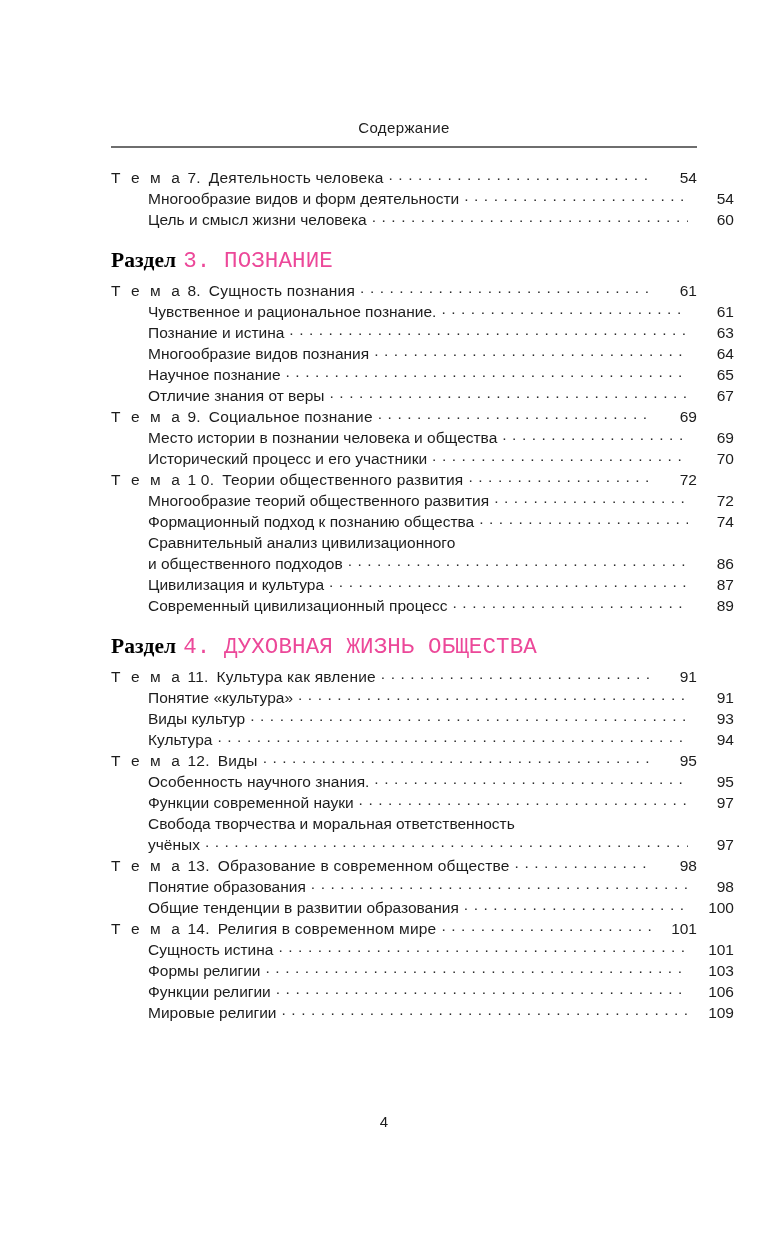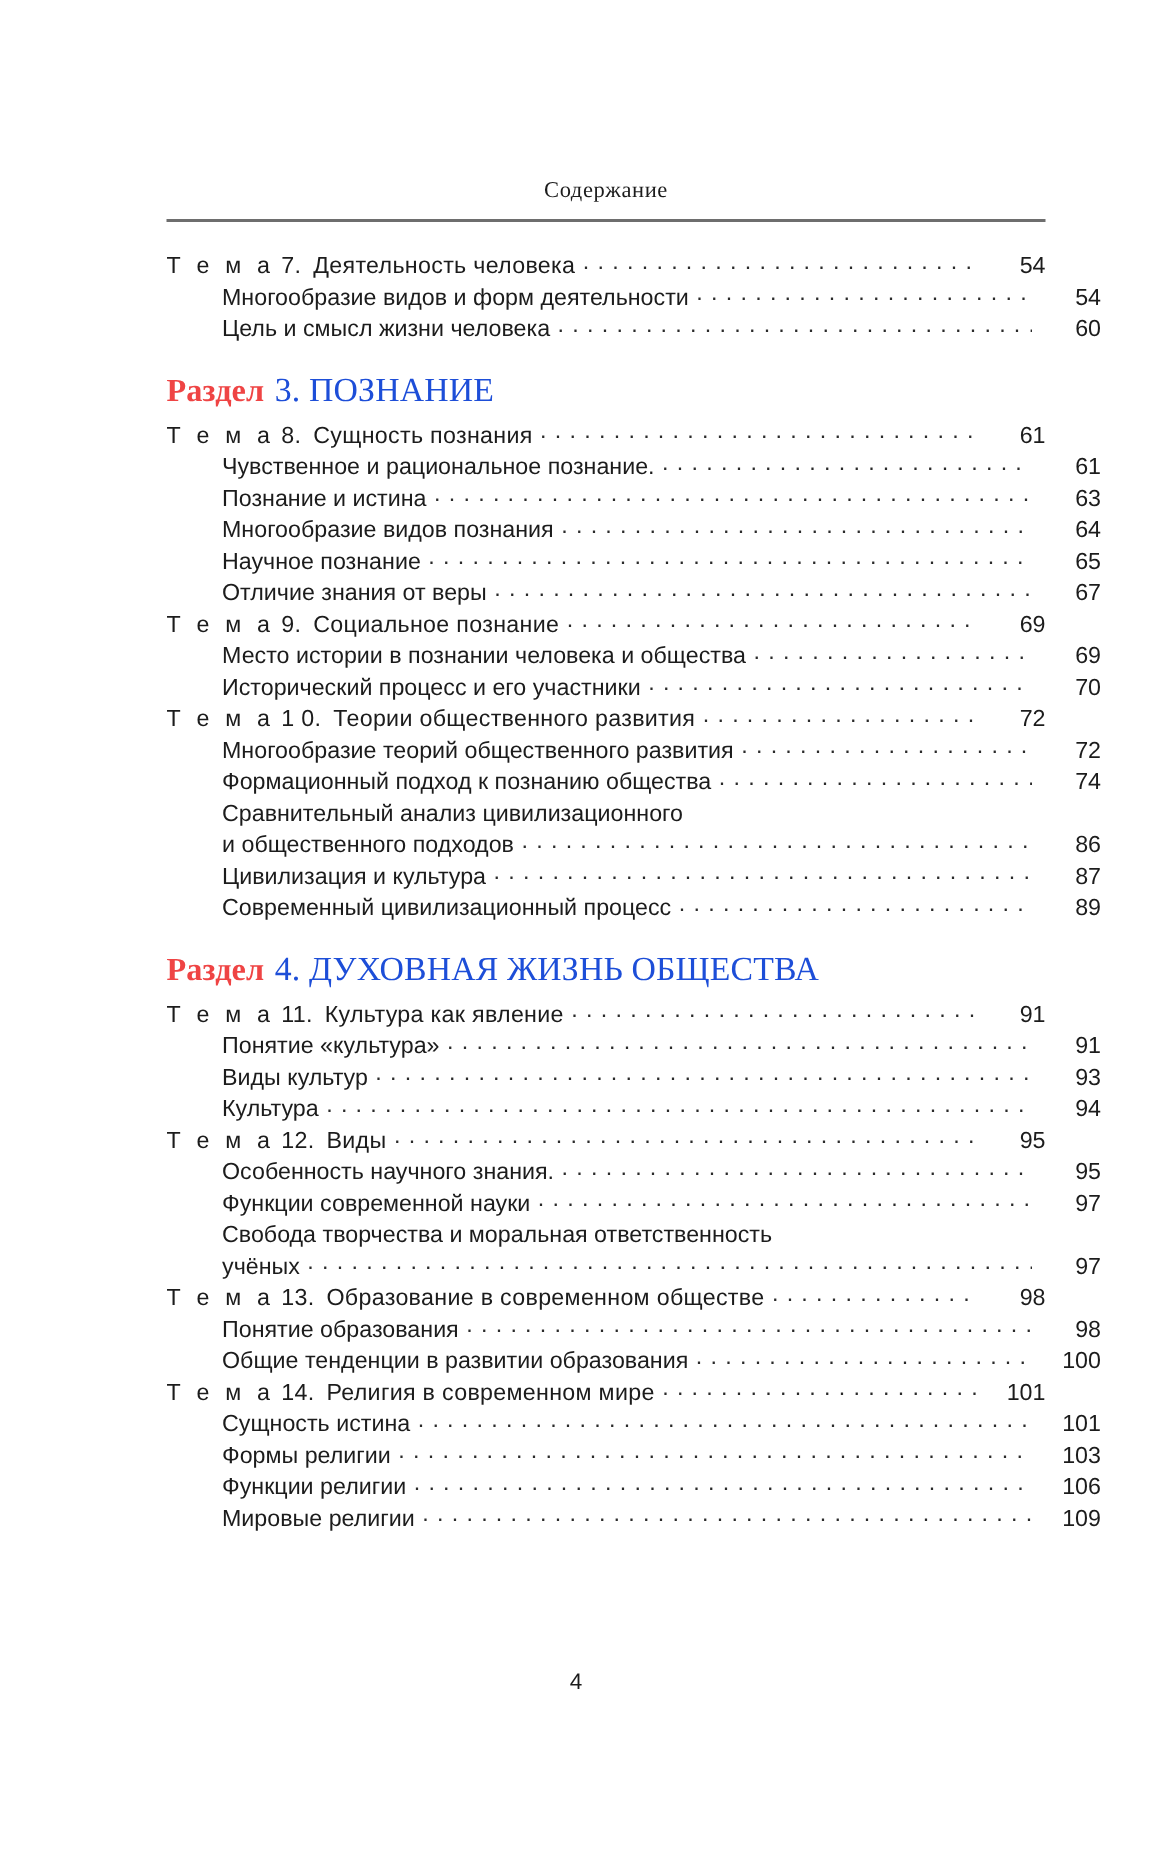--- a/index.html
+++ b/index.html
@@ -21,21 +21,20 @@
   
   .running-head {
     position: absolute;
     left: 111px;
     top: 119px;
     width: 586px;
     text-align: center;
     font-size: 15px;
     letter-spacing: 0.4px;
     color: #1c1c1c;
-    font-family: Liberation Serif, serif;
   }
   .head-rule {
     position: absolute;
     left: 111px;
     top: 146px;
     width: 586px;
     height: 2px;
     background: #6e6e6e;
   }
 
@@ -114,27 +113,27 @@
   .part {
     height: 42px;
     line-height: 44px;
     padding-top: 8px;
     white-space: nowrap;
   }
   .part .word {
     font-family: "Liberation Serif", serif;
     font-weight: bold;
     font-size: 21.5px;
-    color: #ef4444;
+    color: #000000;
     letter-spacing: 0.1px;
   }
   .part .rest {
-    font-family: Liberation Serif, serif;
+    font-family: Liberation Mono, monospace;
     font-size: 22.5px;
-    color: #1d4ed8;
+    color: #ec4899;
     letter-spacing: 0.1px;
     margin-left: 7px;
     margin-top: 29px;
   }
 
   
   .folio {
     position: absolute;
     left: 0;
     top: 1113px;

